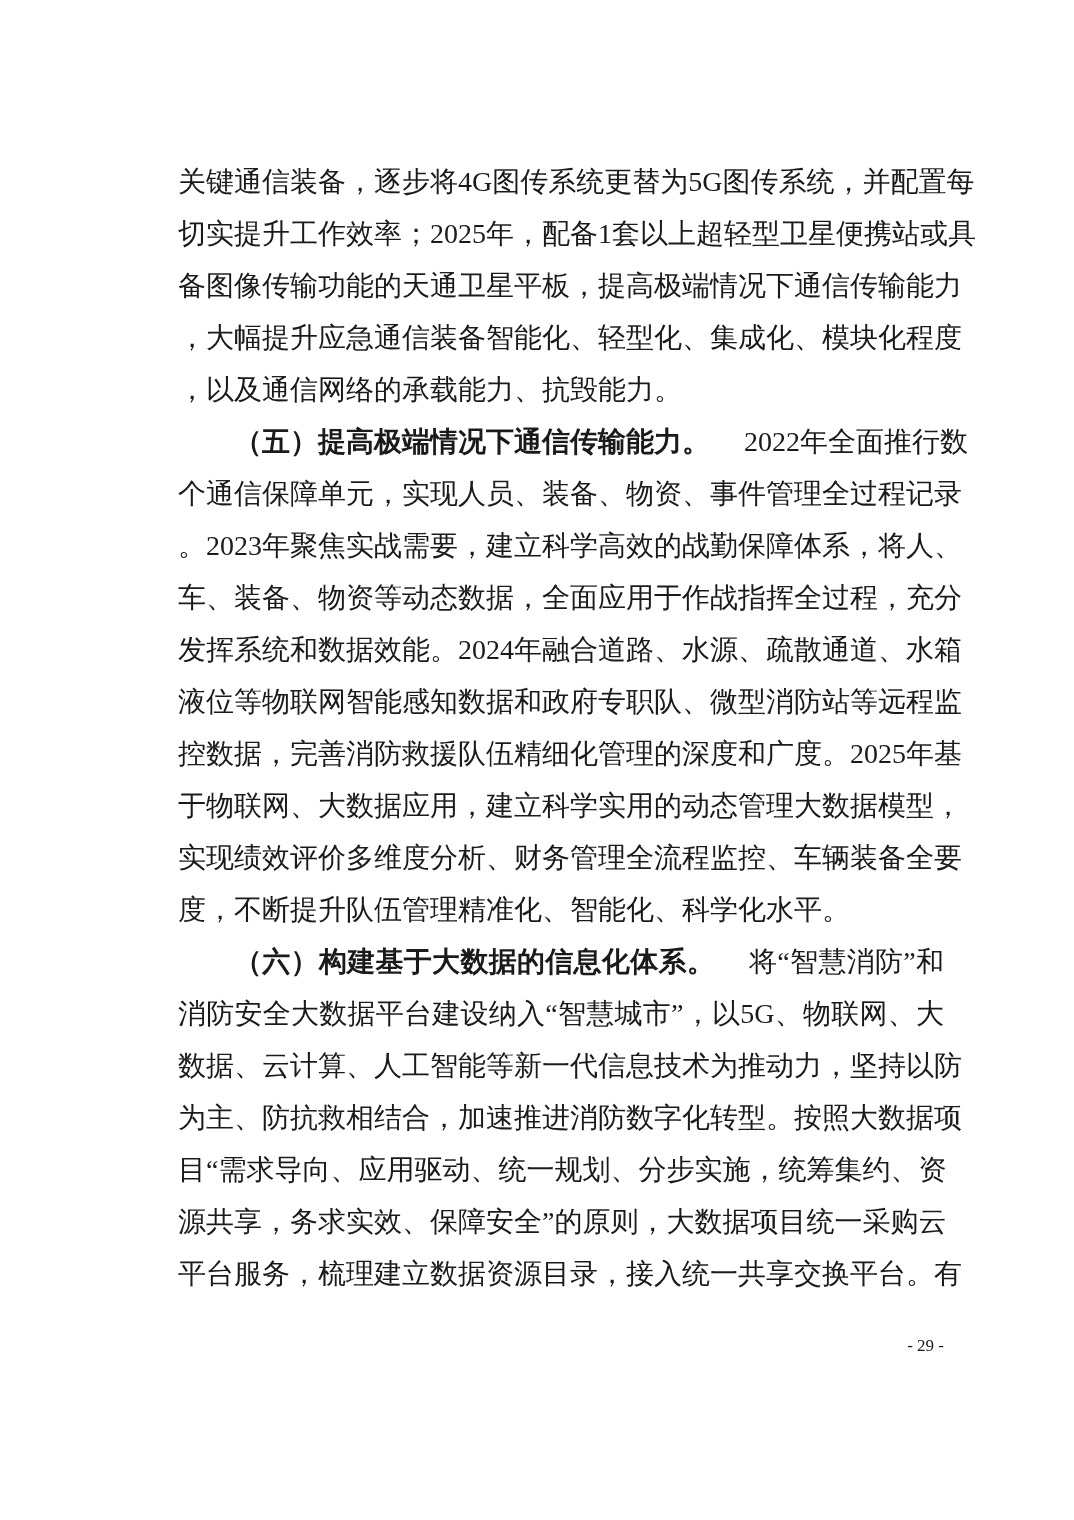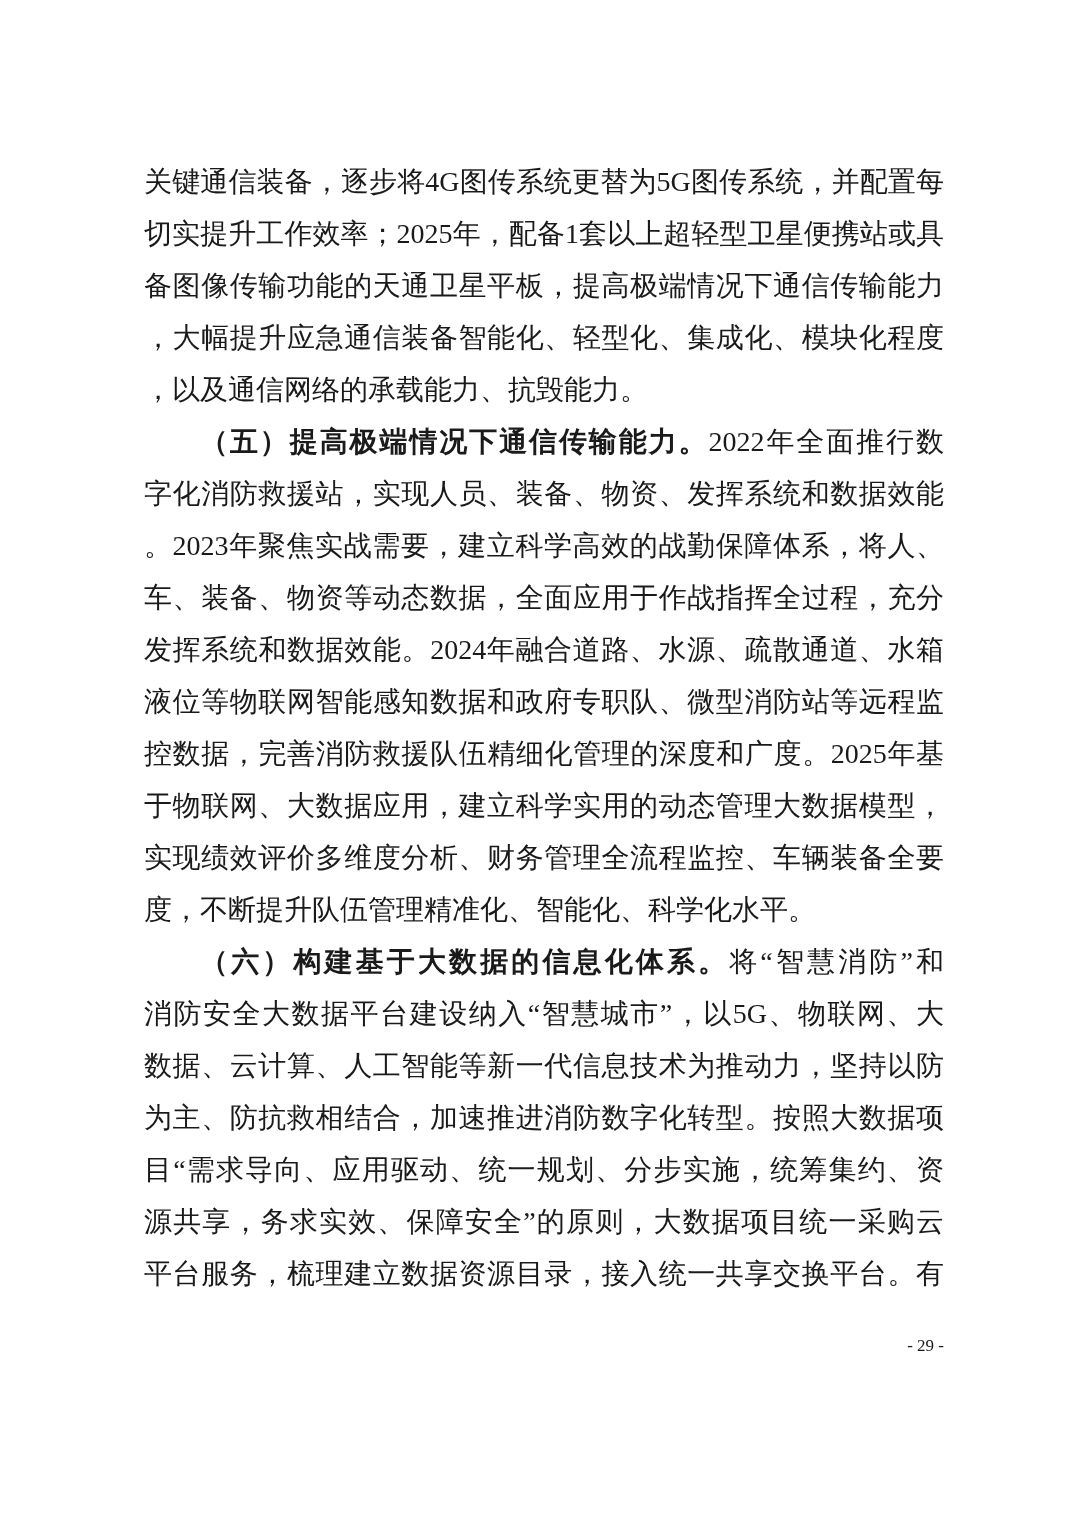--- a/index.html
+++ b/index.html
@@ -34,20 +34,21 @@
   }
   .line.short {
     text-align: center;
     text-align-last: left;
   }
   .line.indent {
     text-indent: 2em;
   }
   .run {
     font-weight: normal;
+    margin-left: 34px;
   }
   .run.bold {
     font-weight: bold;
   }
   .page-number {
     position: absolute;
     left: 902px;
     top: 1334px;
     width: 42px;
     font-size: 17px;
@@ -61,21 +62,21 @@
 <body>
 
 <div class="page">
   <div class="text-block">
       <div class="line"><span class="run">关键通信装备，逐步将4G图传系统更替为5G图传系统，并配置每</span></div>
       <div class="line"><span class="run">切实提升工作效率；2025年，配备1套以上超轻型卫星便携站或具</span></div>
       <div class="line"><span class="run">备图像传输功能的天通卫星平板，提高极端情况下通信传输能力</span></div>
       <div class="line"><span class="run">，大幅提升应急通信装备智能化、轻型化、集成化、模块化程度</span></div>
       <div class="line short"><span class="run">，以及通信网络的承载能力、抗毁能力。</span></div>
       <div class="line indent"><span class="run bold">（五）提高极端情况下通信传输能力。</span><span class="run">2022年全面推行数</span></div>
-      <div class="line"><span class="run">字化消防救援站，实现人员、装备、物资、发挥系统和数据效能</span></div>
+      <div class="line"><span class="run">个通信保障单元，实现人员、装备、物资、事件管理全过程记录</span></div>
       <div class="line"><span class="run">。2023年聚焦实战需要，建立科学高效的战勤保障体系，将人、</span></div>
       <div class="line"><span class="run">车、装备、物资等动态数据，全面应用于作战指挥全过程，充分</span></div>
       <div class="line"><span class="run">发挥系统和数据效能。2024年融合道路、水源、疏散通道、水箱</span></div>
       <div class="line"><span class="run">液位等物联网智能感知数据和政府专职队、微型消防站等远程监</span></div>
       <div class="line"><span class="run">控数据，完善消防救援队伍精细化管理的深度和广度。2025年基</span></div>
       <div class="line"><span class="run">于物联网、大数据应用，建立科学实用的动态管理大数据模型，</span></div>
       <div class="line"><span class="run">实现绩效评价多维度分析、财务管理全流程监控、车辆装备全要</span></div>
       <div class="line short"><span class="run">度，不断提升队伍管理精准化、智能化、科学化水平。</span></div>
       <div class="line indent"><span class="run bold">（六）构建基于大数据的信息化体系。</span><span class="run">将“智慧消防”和</span></div>
       <div class="line"><span class="run">消防安全大数据平台建设纳入“智慧城市”，以5G、物联网、大</span></div>

